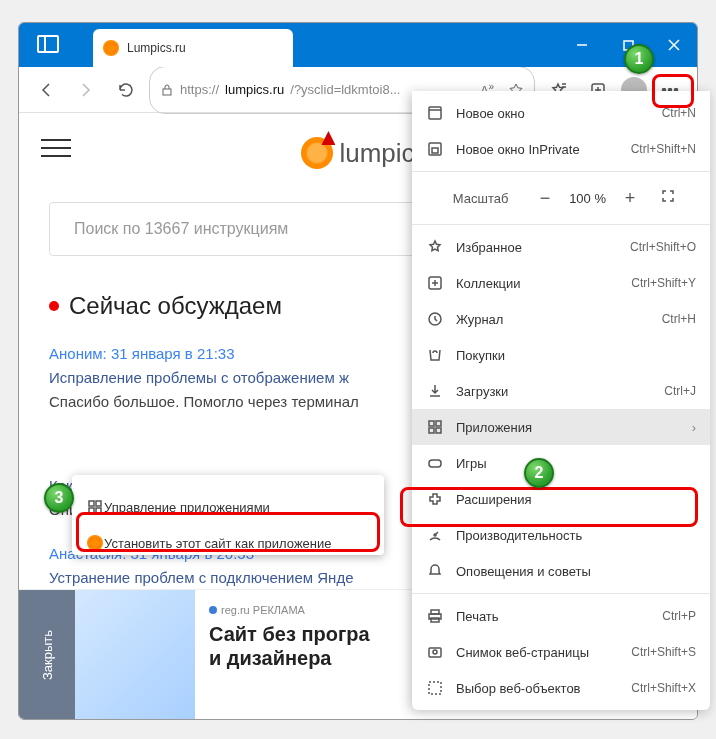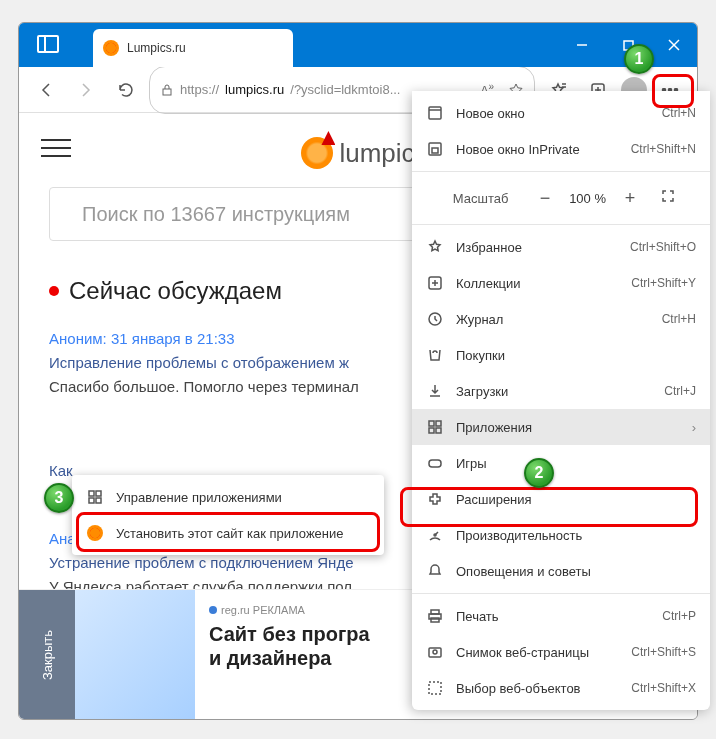--- a/index.html
+++ b/index.html
@@ -18,25 +18,25 @@
 .toolbar{height:46px;background:#fff;border-bottom:1px solid #e0e0e0;display:flex;align-items:center;padding:0 10px;gap:6px}
 .tb-btn{width:34px;height:34px;display:flex;align-items:center;justify-content:center;color:#555;border-radius:4px}
 .tb-btn svg{stroke:#555;fill:none;stroke-width:1.5}
 .addr{flex:1;height:48px;border:1px solid #ccc;border-radius:16px;display:flex;align-items:center;padding:0 10px;gap:6px;font-size:13px;color:#444}
 .addr .url-host{color:#111}
 .addr .url-rest{color:#888}
 .tb-more{position:relative}
 .content{padding:20px 30px;position:relative;height:calc(100% - 90px);overflow:hidden}
 .hamburger{position:absolute;left:22px;top:20px;width:30px;height:24px}
 .hamburger div{height:2px;background:#333;margin:6px 0}
-.logo{display:flex;align-items:center;justify-content:center;gap:6px;margin-bottom:18px;margin-top:4px}
+.logo{display:flex;align-items:center;justify-content:center;gap:6px;margin-bottom:33px;margin-top:4px}
 .logo-icon{width:32px;height:32px;background:radial-gradient(circle,#ffb347 40%,#ff8c00 50%);border-radius:50%;position:relative}
 .logo-icon::after{content:"";position:absolute;right:-2px;top:-6px;width:14px;height:14px;background:#d40000;clip-path:polygon(50% 0,100% 100%,0 100%)}
 .logo-text{font-size:26px;color:#555;font-weight:400}
-.search{height:54px;border:1px solid #ddd;border-radius:4px;display:flex;align-items:center;padding:0 32px;color:#999;font-size:20px;margin-bottom:36px}
+.search{height:54px;border:1px solid #ddd;border-radius:4px;display:flex;align-items:center;padding:0 24px;color:#999;font-size:16px;margin-bottom:36px}
 .section-title{display:flex;align-items:center;gap:10px;font-size:24px;color:#222;margin-bottom:22px}
 .red-dot{width:10px;height:10px;background:#e00;border-radius:50%}
 .comment{margin-bottom:20px;font-size:15px;line-height:1.6}
 .comment .author{color:#3b82f6}
 .comment .link{color:#3b5998;}
 .comment .body{color:#444}
 .ad{position:absolute;left:0;bottom:0;right:0;height:130px;background:#fff;border-top:1px solid #eee;display:flex}
 .ad-close{width:56px;background:#6b7a8f;color:#fff;writing-mode:vertical-rl;text-align:center;font-size:13px;display:flex;align-items:center;justify-content:center;transform:rotate(180deg)}
 .ad-img{width:120px;background:linear-gradient(135deg,#d4e8ff,#a8d0ff);display:flex;align-items:center;justify-content:center}
 .ad-body{padding:14px;flex:1}
@@ -48,21 +48,21 @@
 .menu-item .mi-icon{width:18px;display:flex;justify-content:center}
 .menu-item .mi-icon svg{stroke:#555;fill:none;stroke-width:1.5}
 .menu-item .mi-label{flex:1}
 .menu-item .mi-shortcut{color:#666;font-size:12px}
 .menu-item .chevron{color:#888}
 .menu-sep{height:1px;background:#e5e5e5;margin:4px 0}
 .zoom-row{display:flex;align-items:center;height:44px;padding:0 28px;font-size:13px;color:#333;gap:10px}
 .zoom-row .zlabel{flex:1;text-align:center;color:#555}
 .zoom-btn{width:28px;text-align:center;font-size:18px;color:#555}
 .submenu{position:absolute;left:72px;top:475px;width:312px;background:#fff;box-shadow:0 2px 10px rgba(0,0,0,.3);border-radius:4px;padding:4px 0;z-index:60}
-.sub-item{display:flex;align-items:center;height:36px;padding:0 14px;gap:12px;font-size:13px;color:#333}
+.sub-item{display:flex;align-items:flex-end;height:36px;padding:0 14px;font-size:13px;color:#333}
 .sub-item .mi-icon{width:18px;display:flex;justify-content:center}
 .sub-item .mi-icon svg{stroke:#555;fill:none;stroke-width:1.5}
 .orange-icon{width:16px;height:16px;background:radial-gradient(circle,#ff8c00 40%,#ff6600 45%,#ff8c00 50%);border-radius:50%}
 .callout{position:absolute;width:30px;height:30px;border-radius:50%;background:radial-gradient(circle at 35% 30%,#7bd96b,#2a9d2a 70%);border:2px solid #1a7a1a;display:flex;align-items:center;justify-content:center;color:#fff;font-weight:700;font-size:16px;z-index:100;box-shadow:0 1px 3px rgba(0,0,0,.4)}
 .ring{position:absolute;border:3px solid #e00;border-radius:8px;z-index:90;pointer-events:none}
 .avatar{width:26px;height:26px;border-radius:50%;background:#bbb}
 </style>
 </head>
 <body>
 

